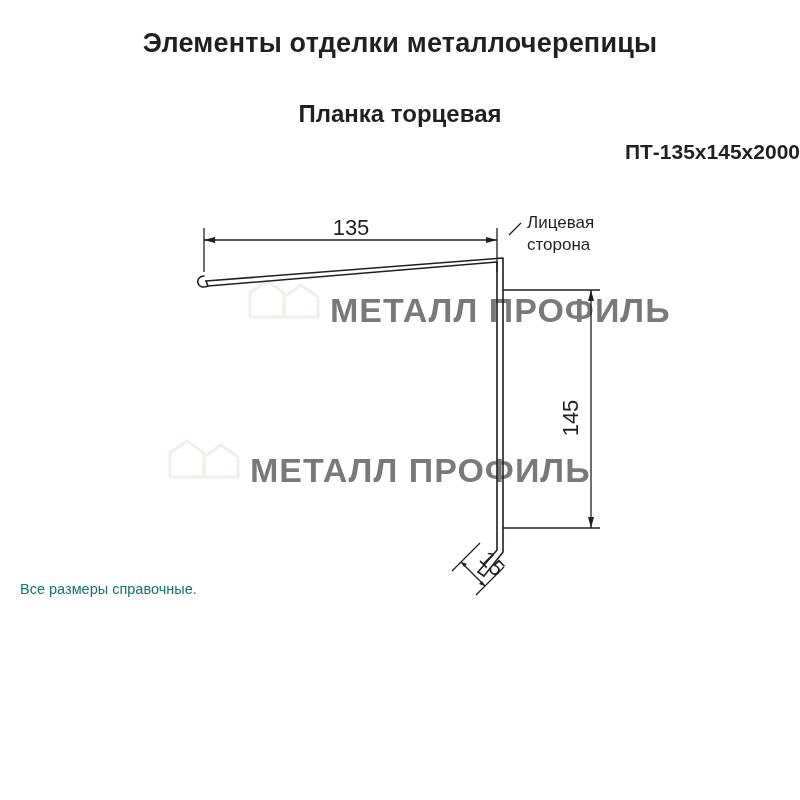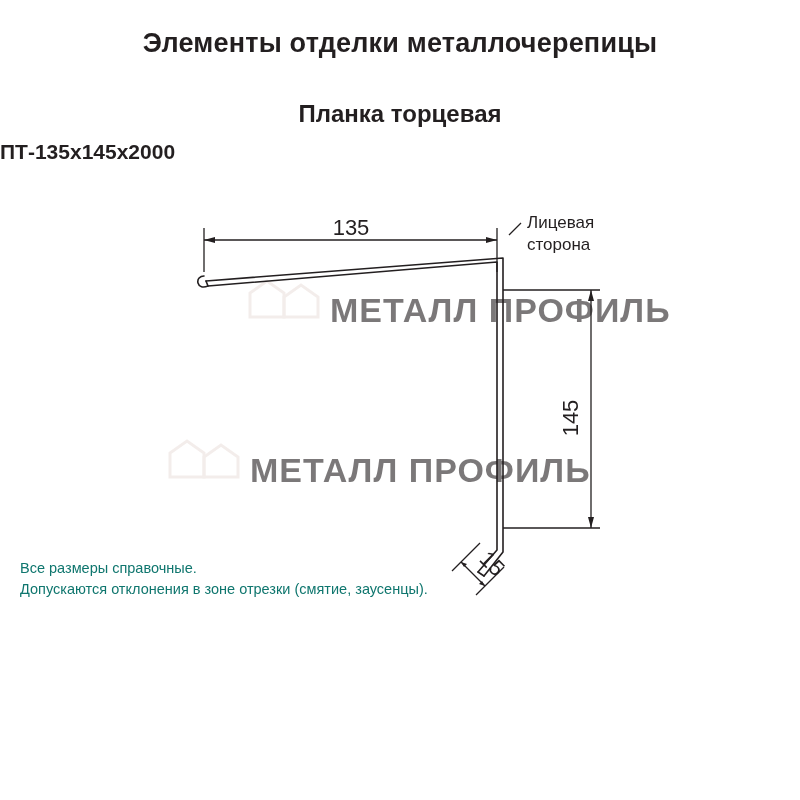--- a/index.html
+++ b/index.html
@@ -35,21 +35,21 @@
     width: 800px;
     text-align: center;
     font-size: 24px;
     font-weight: bold;
   }
   .code {
     position: absolute;
     top: 140px;
     left: 0;
     width: 800px;
-    text-align: left;
+    text-align: right;
     font-size: 21px;
     font-weight: bold;
   }
   .drawing {
     position: absolute;
     top: 180px;
     left: 0;
     width: 800px;
     height: 470px;
     text-align: right;
@@ -165,16 +165,15 @@
         <polygon points="461,382 467,384 464,387"></polygon>
         <polygon points="485,406 479,404 482,401"></polygon>
       </g>
       <text x="487" y="389" font-size="22" text-anchor="middle" transform="rotate(45 487 389)">15</text>
 
     </svg>
   </div>
 
   <div class="footnotes">
     <div>Все размеры справочные.</div>
-    <div>Допускаются отклонения в зоне отрезки (смятие, заусенцы).</div>
   </div>
 
 </div>
 
 </body></html>

